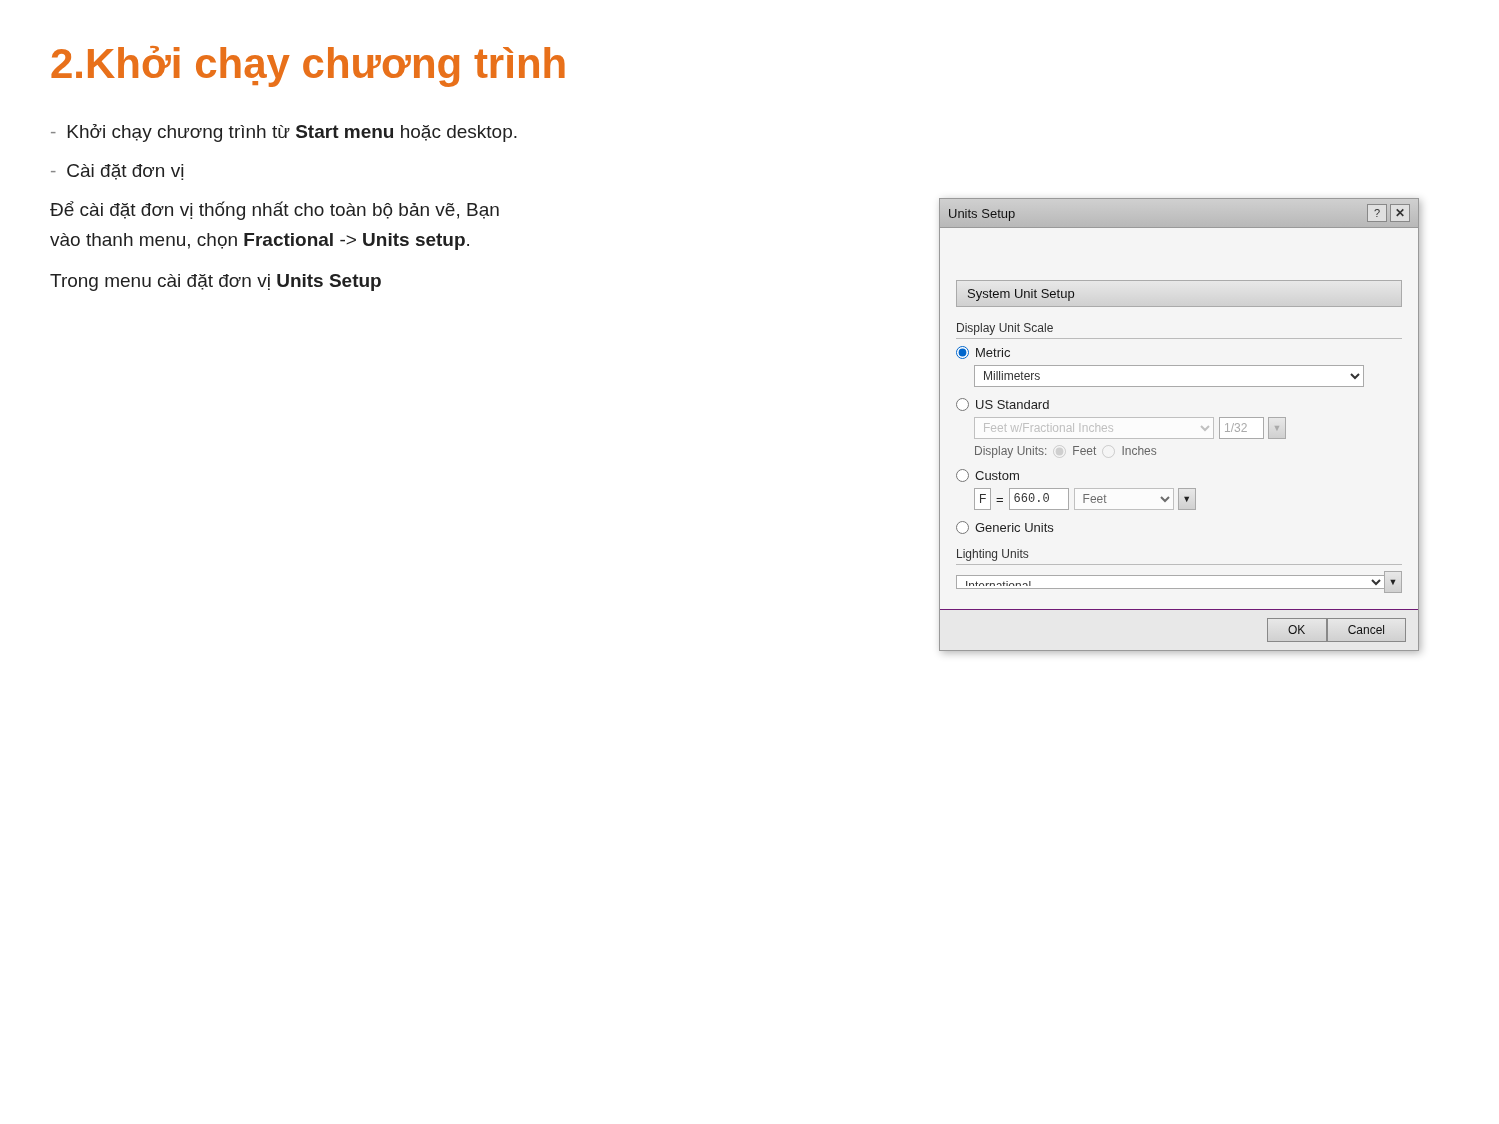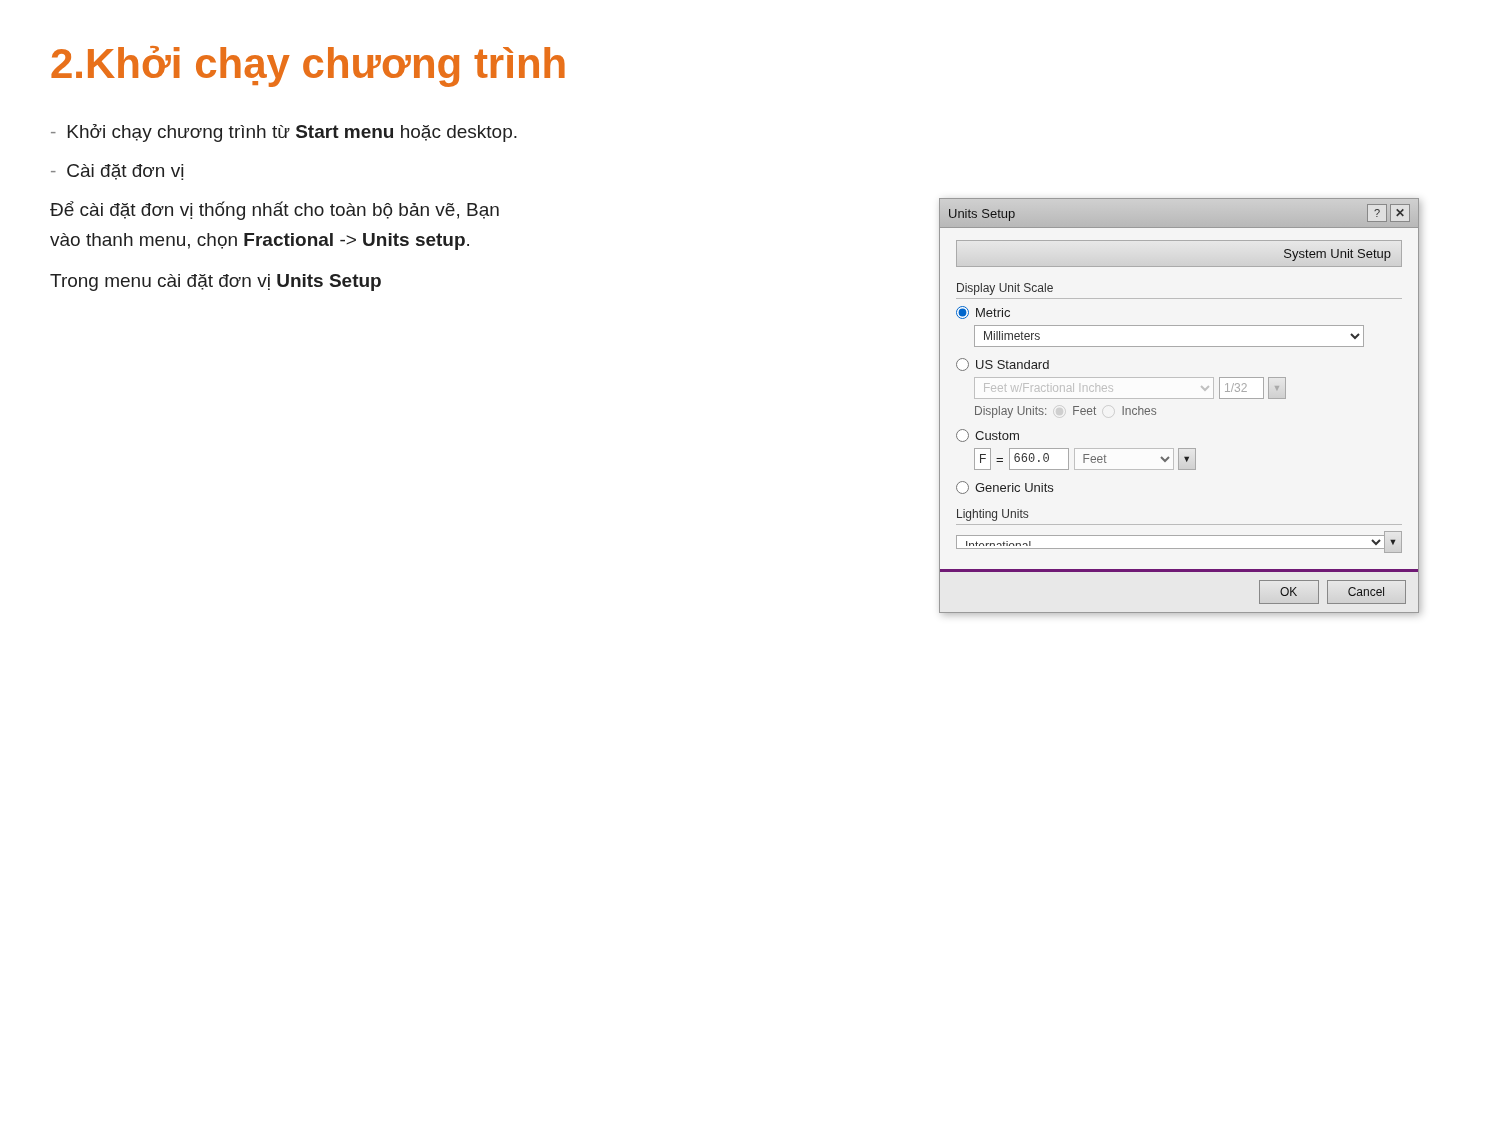--- a/index.html
+++ b/index.html
@@ -120,24 +120,25 @@
       padding: 12px 16px 16px 16px;
     }
 
     .system-unit-btn {
       display: block;
       width: 100%;
       padding: 5px 10px;
       background: linear-gradient(to bottom, #e8e8e8, #d0d0d0);
       border: 1px solid #aaa;
       font-size: 13px;
-      text-align: right;
+      text-align: left;
       cursor: pointer;
       color: #111;
       margin-bottom: 14px;
+      margin-top: 40px;
     }
 
     .section-label {
       font-size: 12px;
       color: #333;
       margin-bottom: 6px;
       border-bottom: 1px solid #bbb;
       padding-bottom: 3px;
     }
 
@@ -257,25 +258,24 @@
       border: 1px solid #aaa;
       background: #fff;
       font-size: 12px;
       padding: 2px 4px;
       height: 14px;
       color: #333;
     }
 
     .dialog-footer {
       background: #e8e8e8;
-      border-top: 3px solid #701a75;
+      border-top: 1px solid #701a75;
       padding: 8px 12px;
       display: flex;
       justify-content: flex-end;
-      gap: 8px;
     }
 
     .footer-btn {
       padding: 4px 20px;
       border: 1px solid #888;
       background: linear-gradient(to bottom, #e8e8e8, #d0d0d0);
       font-size: 12px;
       cursor: pointer;
       color: #111;
       min-width: 60px;

